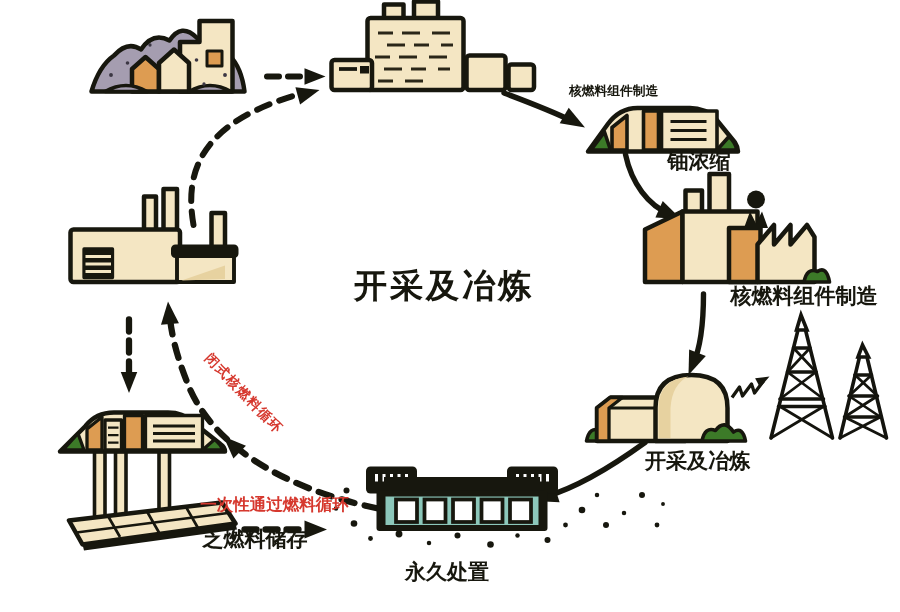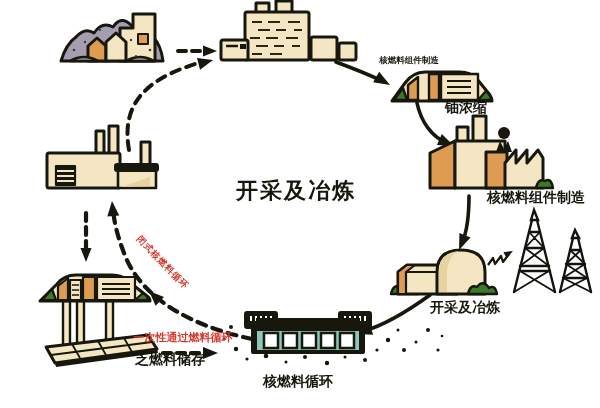--- a/index.html
+++ b/index.html
@@ -211,19 +211,19 @@
       <rect x="118" y="168" width="38" height="20" fill="#f4e6c3" stroke-width="2.6"></rect>
       <path d="M121,187 L150,177 L150,186 Z" fill="#e7d2a0" stroke="none"></path>
       <rect x="115" y="164" width="43" height="7" rx="2" fill="#17170e" stroke-width="2"></rect>
     </g>
   </svg>
 
   <div class="lbl small" style="left:366px;top:56px;width:86px">核燃料组件制造</div>
   <div class="lbl node" style="left:416px;top:100px;width:100px">铀浓缩</div>
   <div class="lbl node" style="left:461px;top:190px;width:150px">核燃料组件制造</div>
   <div class="lbl node" style="left:403px;top:300px;width:124px">开采及冶炼</div>
-  <div class="lbl node" style="left:243px;top:374px;width:110px">核燃料循环</div>
+  <div class="lbl node" style="left:243px;top:374px;width:110px">永久处置</div>
   <div class="lbl node" style="left:123px;top:352px;width:94px">乏燃料储存</div>
   <div class="lbl title" style="left:196px;top:179px;width:200px">开采及冶炼</div>
   <div class="lbl red closed" style="left:116px;top:258px;width:92px">闭式核燃料循环</div>
   <div class="lbl red once" style="left:124px;top:331px;width:118px">一次性通过燃料循环</div>
 
 </div>
 
 </body></html>

